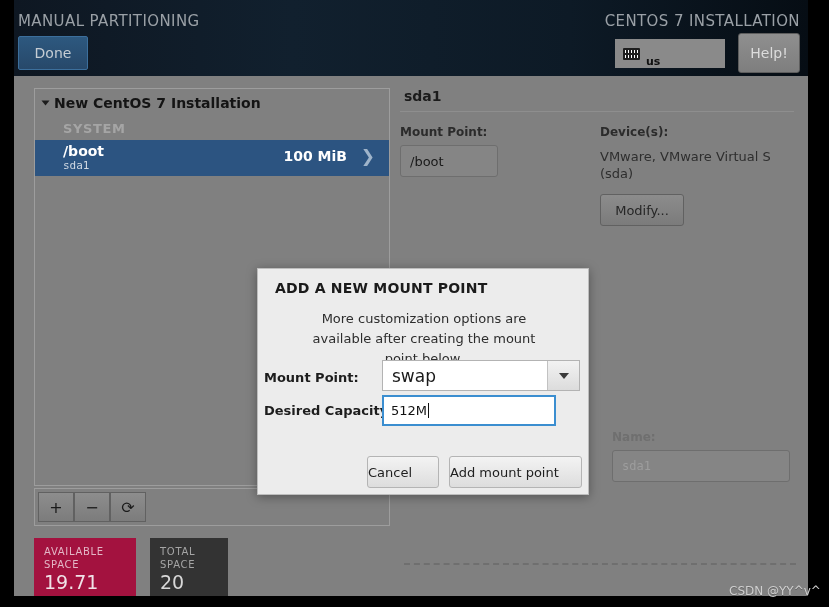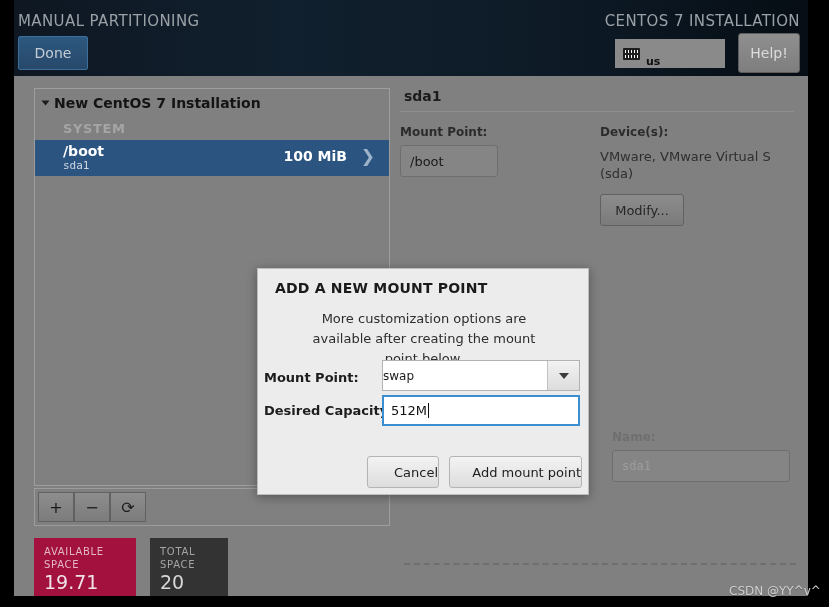--- a/index.html
+++ b/index.html
@@ -95,31 +95,31 @@
   .dlg{position:absolute;left:243px;top:192px;width:330px;height:225px;background:#ececec;
        border:1px solid #bdbdbd;box-shadow:0 2px 10px rgba(0,0,0,.35);}
   .dlg-title{position:absolute;left:17px;top:11px;font-size:14px;font-weight:bold;color:#1b1b1b;letter-spacing:.2px;}
   .dlg-sub{position:absolute;left:38px;top:40px;width:256px;text-align:center;font-size:13px;
            color:#2d2d2d;line-height:20px;}
   .dlg-lab{position:absolute;font-size:13px;font-weight:bold;color:#1d1d1d;}
   .dlg-lab-mp{left:6px;top:101px;}
   .dlg-lab-dc{left:6px;top:134px;}
   .combo{position:absolute;left:124px;top:91px;width:198px;height:31px;background:#fff;
          border:1px solid #b3b3b3;box-sizing:border-box;display:flex;cursor:pointer;}
-  .combo-val{flex:1;display:flex;align-items:center;font-size:12px;color:#1a1a1a;}
+  .combo-val{flex:1;display:flex;align-items:center;padding-left:9px;font-size:17px;color:#1a1a1a;}
   .combo-btn{width:31px;background:linear-gradient(#f2f2f2,#dcdcdc);border-left:1px solid #c2c2c2;
              display:flex;align-items:center;justify-content:center;}
   .combo-arrow{width:0;height:0;border-left:5px solid transparent;border-right:5px solid transparent;
                border-top:6px solid #3a3a3a;}
-  .capinput{position:absolute;left:124px;top:126px;width:198px;height:31px;background:#fff;
+  .capinput{position:absolute;left:124px;top:126px;width:174px;height:31px;background:#fff;
             border:2px solid #3b8ed0;box-sizing:border-box;display:flex;align-items:center;padding-left:7px;
             font-size:13px;color:#111;cursor:text;}
   .caret{display:inline-block;width:1px;height:15px;background:#111;margin-left:1px;}
   .dlg-btn{position:absolute;top:187px;height:30px;background:linear-gradient(#f3f3f3,#dddddd);
-           border:1px solid #b4b4b4;border-radius:3px;display:flex;align-items:center;justify-content:flex-end;
+           border:1px solid #b4b4b4;border-radius:3px;display:flex;align-items:center;justify-content:flex-start;
            font-size:13px;color:#1e1e1e;cursor:pointer;}
   .dlg-btn-cancel{left:109px;width:70px;}
   .dlg-btn-add{left:191px;width:131px;}
 </style>
 </head>
 <body>
 
 <div class="screen">
   <div class="app">
 

